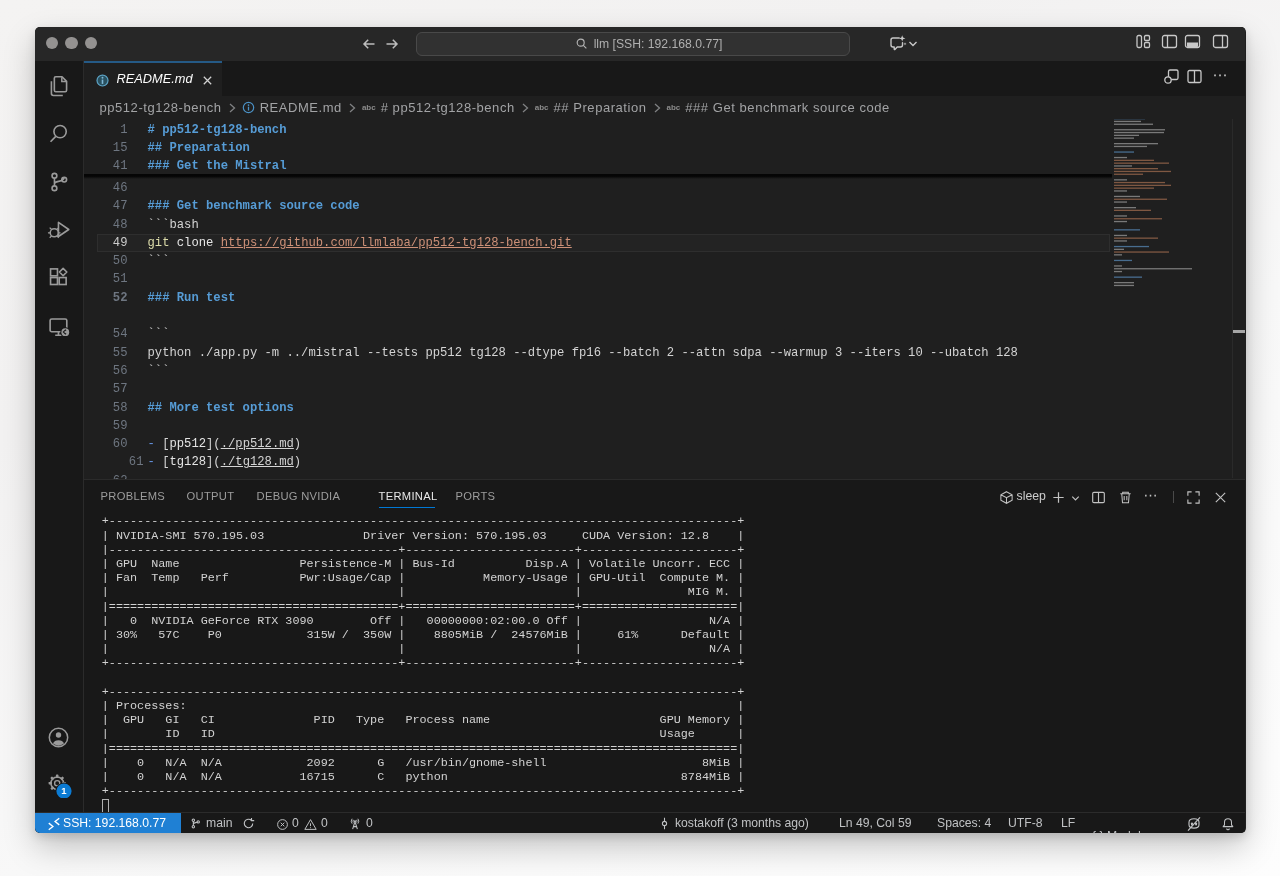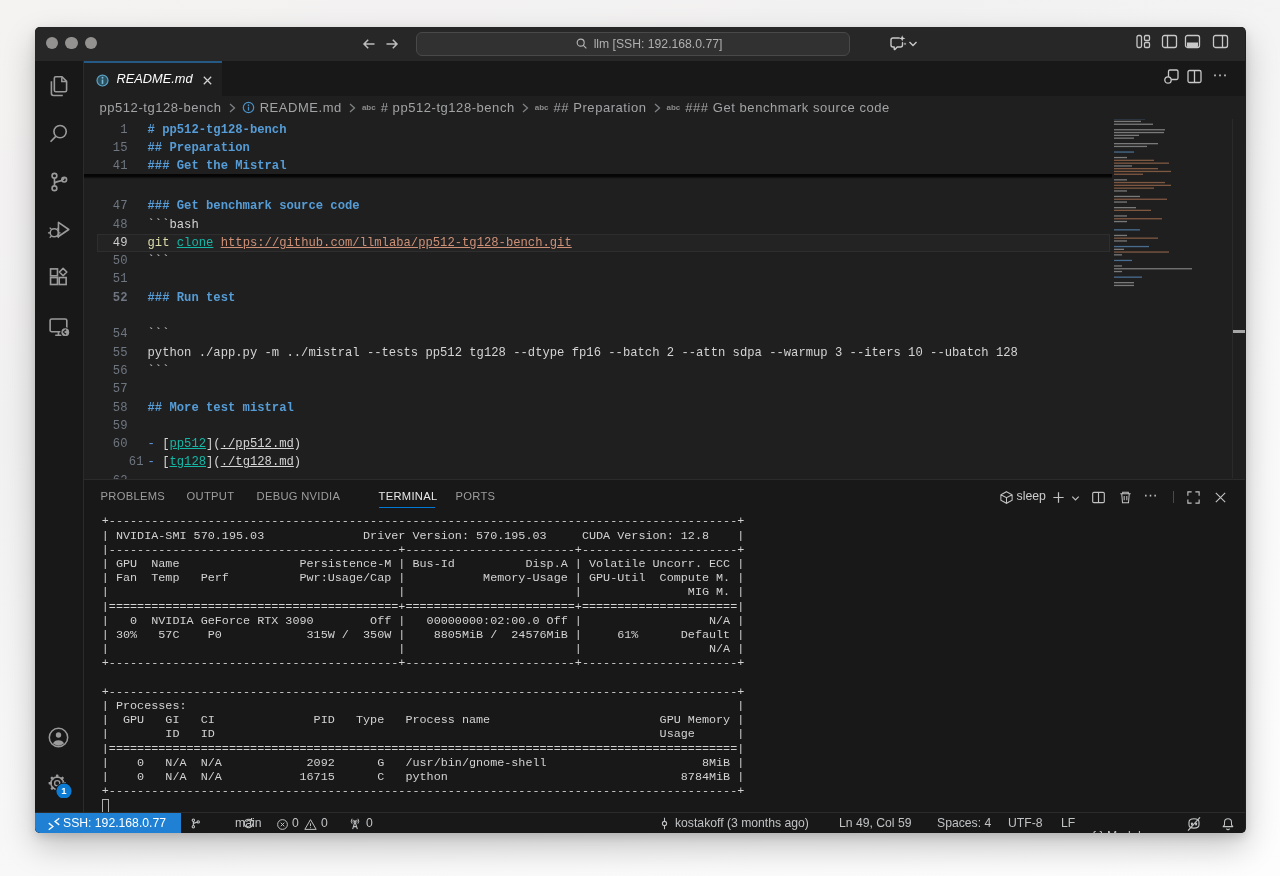--- a/index.html
+++ b/index.html
@@ -30,21 +30,21 @@
             border-right:1px solid #2b2b2b;box-sizing:border-box;}
   .aicon{position:absolute;left:11px;}
   
   .editor{position:absolute;left:48.5px;top:92px;width:1161.5px;height:359.5px;background:#1f1f1f;overflow:hidden;}
   .row{position:absolute;height:18.3px;line-height:18.3px;white-space:pre;}
   .ln{position:absolute;width:44px;text-align:right;color:#6e7681;font-family:"Liberation Mono",monospace;
       font-size:12.2px;height:18.3px;line-height:18.3px;}
   .ctext{position:absolute;left:64px;color:#d4d4d4;font-family:"Liberation Mono",monospace;
          font-size:12.2px;height:18.3px;line-height:18.3px;white-space:pre;}
   .h{color:#569cd6;font-weight:bold;}
-  .org{color:#14b8a6;text-decoration:underline;}
+  .org{color:#e5e5e5;}
   .fn{color:#dcdcaa;}
   .lnk{color:#ce9178;text-decoration:underline;}
   .wlnk{color:#d4d4d4;text-decoration:underline;}
   .blu{color:#6796e6;}
   .sticky-shadow{position:absolute;left:0;top:54.6px;width:1028px;height:5px;
                  background:linear-gradient(rgba(0,0,0,0.85) 0, rgba(0,0,0,0.85) 2.2px, rgba(0,0,0,0) 100%);}
   
   .panel{position:absolute;left:48.5px;top:451.5px;width:1161.5px;height:333.5px;background:#181818;
          border-top:1px solid #2b2b2b;box-sizing:border-box;}
   .ptab{position:absolute;top:10px;font-size:11.2px;color:#9d9d9d;letter-spacing:0.3px;}
@@ -227,31 +227,32 @@
       <circle cx="18" cy="19" r="7.6" fill="#0b7bd4"></circle>
       <text x="18" y="22.4" text-anchor="middle" font-size="9.5" font-weight="bold" fill="#ffffff" font-family="Liberation Sans">1</text>
     </svg>
   </div>
 
   <div class="editor" id="editor">
       <div class="row" style="top: 1.5px; left: 0px; width: 1028px;"><span class="ln" style="left:0;">1</span><span class="ctext"><span class="h"># pp512-tg128-bench</span></span></div>
       <div class="row" style="top: 19.8px; left: 0px; width: 1028px;"><span class="ln" style="left:0;">15</span><span class="ctext"><span class="h">## Preparation</span></span></div>
       <div class="row" style="top: 38.1px; left: 0px; width: 1028px;"><span class="ln" style="left:0;">41</span><span class="ctext"><span class="h">### Get the Mistral</span></span></div>
       <div style="position: absolute; left: 13px; top: 114.8px; width: 1013px; height: 18.3px; background: rgb(35, 35, 35); border: 1px solid rgb(46, 46, 46); box-sizing: border-box;"></div>
+      <div class="row" style="top: 59.9px; left: 0px; width: 1028px;"><span class="ln" style="left:0;">46</span><span class="ctext"></span></div>
       <div class="row" style="top: 78.2px; left: 0px; width: 1028px;"><span class="ln" style="left:0;">47</span><span class="ctext"><span class="h">### Get benchmark source code</span></span></div>
       <div class="row" style="top: 96.5px; left: 0px; width: 1028px;"><span class="ln" style="left:0;">48</span><span class="ctext">```bash</span></div>
       <div class="row" style="top: 114.8px; left: 0px; width: 1028px;"><span class="ln" style="left:0;color:#cccccc;">49</span><span class="ctext"><span class="fn">git</span> <span class="org">clone</span> <span class="lnk">https://github.com/llmlaba/pp512-tg128-bench.git</span></span></div>
       <div class="row" style="top: 133.1px; left: 0px; width: 1028px;"><span class="ln" style="left:0;text-align:right;">50</span><span class="ctext">```</span></div>
       <div class="row" style="top: 151.4px; left: 0px; width: 1028px;"><span class="ln" style="left:0;">51</span><span class="ctext"></span></div>
       <div class="row" style="top: 169.7px; left: 0px; width: 1028px;"><span class="ln" style="left:0;font-weight:bold;">52</span><span class="ctext"><span class="h">### Run test</span></span></div>
       <div class="row" style="top: 206.3px; left: 0px; width: 1028px;"><span class="ln" style="left:0;">54</span><span class="ctext">```</span></div>
       <div class="row" style="top: 224.6px; left: 0px; width: 1028px;"><span class="ln" style="left:0;">55</span><span class="ctext">python ./app.py -m ../mistral --tests pp512 tg128 --dtype fp16 --batch 2 --attn sdpa --warmup 3 --iters 10 --ubatch 128</span></div>
       <div class="row" style="top: 242.9px; left: 0px; width: 1028px;"><span class="ln" style="left:0;">56</span><span class="ctext">```</span></div>
       <div class="row" style="top: 261.2px; left: 0px; width: 1028px;"><span class="ln" style="left:0;">57</span><span class="ctext"></span></div>
-      <div class="row" style="top: 279.5px; left: 0px; width: 1028px;"><span class="ln" style="left:0;">58</span><span class="ctext"><span class="h">## More test mistral</span></span></div>
+      <div class="row" style="top: 279.5px; left: 0px; width: 1028px;"><span class="ln" style="left:0;">58</span><span class="ctext"><span class="h">## More test options</span></span></div>
       <div class="row" style="top: 297.8px; left: 0px; width: 1028px;"><span class="ln" style="left:0;">59</span><span class="ctext"></span></div>
       <div class="row" style="top: 316.1px; left: 0px; width: 1028px;"><span class="ln" style="left:0;">60</span><span class="ctext"><span class="blu">-</span> [<span class="org">pp512</span>](<span class="wlnk">./pp512.md</span>)</span></div>
       <div class="row" style="top: 334.4px; left: 0px; width: 1028px;"><span class="ln" style="left:16px;">61</span><span class="ctext"><span class="blu">-</span> [<span class="org">tg128</span>](<span class="wlnk">./tg128.md</span>)</span></div>
       <div class="row" style="top: 352.7px; left: 0px; width: 1028px;"><span class="ln" style="left:0;">62</span><span class="ctext"></span></div>
       <div class="sticky-shadow"></div>
       <div>
         <svg width="121" height="190" style="position:absolute;left:1028px;top:-1px;" viewBox="0 0 121 190">
           <rect x="2" y="0.0" width="31" height="1.3" fill="#5381ab" opacity="0.8"></rect>
           <rect x="2" y="2.8" width="27" height="1.3" fill="#909090" opacity="0.8"></rect>
           <rect x="2" y="5.6" width="39" height="1.3" fill="#909090" opacity="0.8"></rect>
@@ -366,21 +367,21 @@
         <path d="M2 7 L6.8 10.8 L2 14.6 M14 1.4 L9.2 5.2 L14 9" stroke="#ffffff" stroke-width="1.5" fill="none"></path>
       </svg>
       <div class="sitem" style="left:28px;">SSH: 192.168.0.77</div>
     </div>
     <svg style="position:absolute;left:154px;top:4px;" width="13" height="13" viewBox="0 0 24 24">
       <circle cx="8" cy="6" r="2.2" stroke="#c0c2c4" stroke-width="2" fill="none"></circle>
       <circle cx="8" cy="18" r="2.2" stroke="#c0c2c4" stroke-width="2" fill="none"></circle>
       <circle cx="17" cy="9" r="2.2" stroke="#c0c2c4" stroke-width="2" fill="none"></circle>
       <path d="M8 8.2 V15.8 M8 13 c0-3 4.5-2 9-3.8" stroke="#c0c2c4" stroke-width="2" fill="none"></path>
     </svg>
-    <div class="sitem" style="left:171px;margin-left:29px;">main</div>
+    <div class="sitem" style="left:171px;">main</div>
     <svg style="position:absolute;left:207px;top:4px;" width="13" height="13" viewBox="0 0 16 16">
       <path d="M13.2 8 a5.2 5.2 0 1 1-1.5-3.7 M11.7 1.2 v3.3 h3.3" stroke="#c0c2c4" stroke-width="1.4" fill="none"></path>
     </svg>
     <svg style="position:absolute;left:241px;top:4.5px;" width="13" height="13" viewBox="0 0 16 16">
       <circle cx="8" cy="8" r="6" stroke="#c0c2c4" stroke-width="1.2" fill="none"></circle>
       <path d="M5.8 5.8 L10.2 10.2 M10.2 5.8 L5.8 10.2" stroke="#c0c2c4" stroke-width="1.2"></path>
     </svg>
     <div class="sitem" style="left:257px;">0</div>
     <svg style="position:absolute;left:269px;top:4.5px;" width="13" height="13" viewBox="0 0 16 16">
       <path d="M8 2 L15 14 H1 Z" stroke="#c0c2c4" stroke-width="1.2" fill="none" stroke-linejoin="round"></path>

